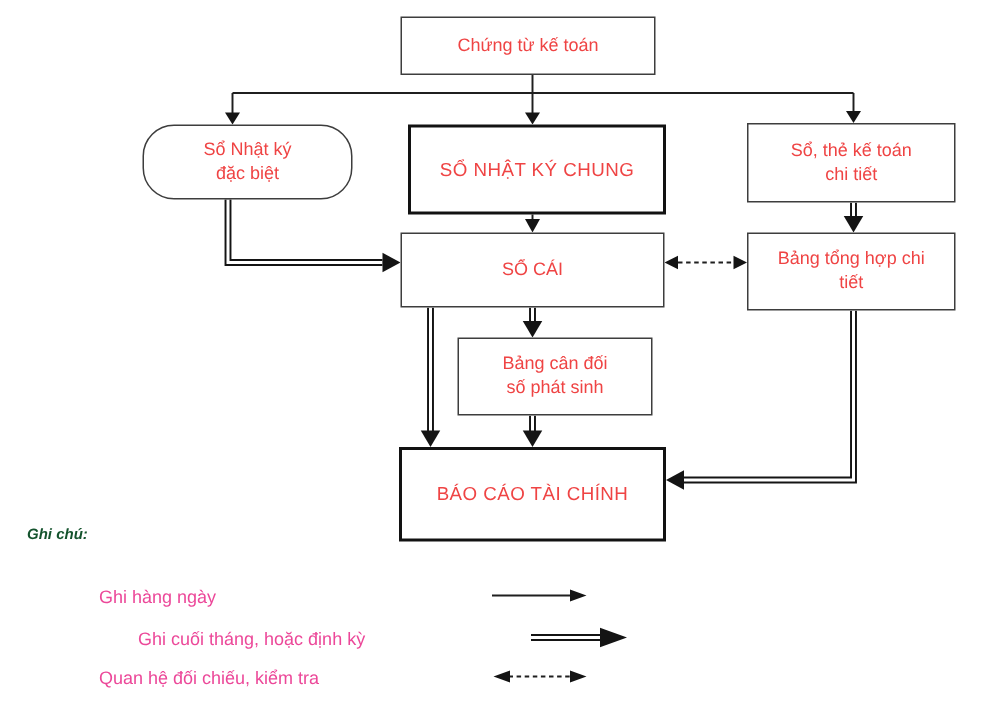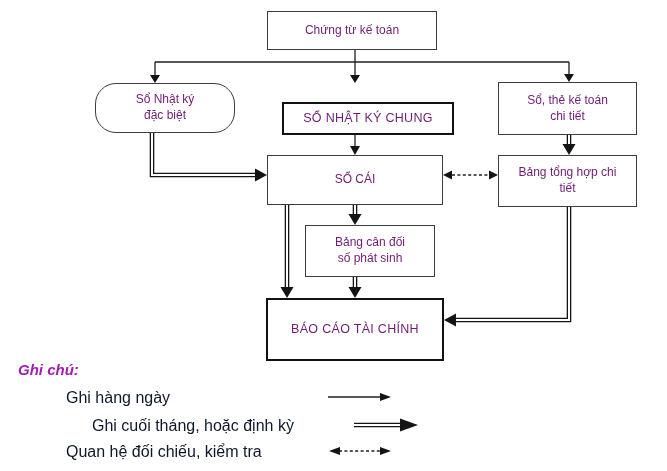--- a/index.html
+++ b/index.html
@@ -23,56 +23,56 @@
   }
   .box {
     position: absolute;
     box-sizing: border-box;
     border: 1.5px solid #3d3d3d;
     background: #ffffff;
     display: flex;
     align-items: center;
     justify-content: center;
     text-align: center;
-    color: #701a75;
+    color: #ef4444;
     font-size: 12px;
     line-height: 1.3;
   }
   .box .lbl { white-space: pre-line; }
   .box.emph {
     border: 2.5px solid #121212;
     font-size: 12.5px;
     letter-spacing: 0.3px;
   }
   
   .thin  { stroke: #1f1f1f; stroke-width: 1.3; fill: none; }
   .dblo  { stroke: #141414; stroke-width: 4.6; fill: none; }
   .dbli  { stroke: #ffffff; stroke-width: 2.0; fill: none; }
   .dash  { stroke: #1f1f1f; stroke-width: 1.3; stroke-dasharray: 3 2.4; fill: none; }
   .head  { fill: #141414; stroke: none; }
   
   .legend-title {
     position: absolute;
-    left: 18px; top: 361px;
-    font-size: 15px;
+    left: 18px; top: 351px;
+    font-size: 10px;
     font-weight: bold;
     font-style: italic;
-    color: #a21caf;
+    color: #14532d;
   }
   .legend-row {
     position: absolute;
     left: 66px;
     width: 340px;
     height: 19px;
     display: flex;
     align-items: center;
   }
   .legend-label {
-    font-size: 16px;
-    color: #0f172a;
+    font-size: 12px;
+    color: #ec4899;
   }
   .legend-arrow {
     position: absolute;
     left: 262px;
     top: 1px;
   }
 </style>
 </head>
 <body>
 
@@ -130,21 +130,21 @@
 
   <div class="box" style="left:267px; top:11px; width:170px; height:39px;">
     <span class="lbl">Chứng từ kế toán</span>
   </div>
 
   <div class="box" style="left:95px; top:83px; width:140px; height:50px;border-radius:21px;">
     <span class="lbl">Sổ Nhật ký
 đặc biệt</span>
   </div>
 
-  <div class="box emph" style="left:282px; top:83px; width:172px; height:33px;margin-top:19px;">
+  <div class="box emph" style="left:272px; top:83px; width:172px; height:60px;">
     <span class="lbl">SỔ NHẬT KÝ CHUNG</span>
   </div>
 
   <div class="box" style="left:267px; top:155px; width:176px; height:50px;">
     <span class="lbl">SỔ CÁI</span>
   </div>
 
   <div class="box" style="left:498px; top:82px; width:139px; height:53px;">
     <span class="lbl">Sổ, thẻ kế toán
 chi tiết</span>

